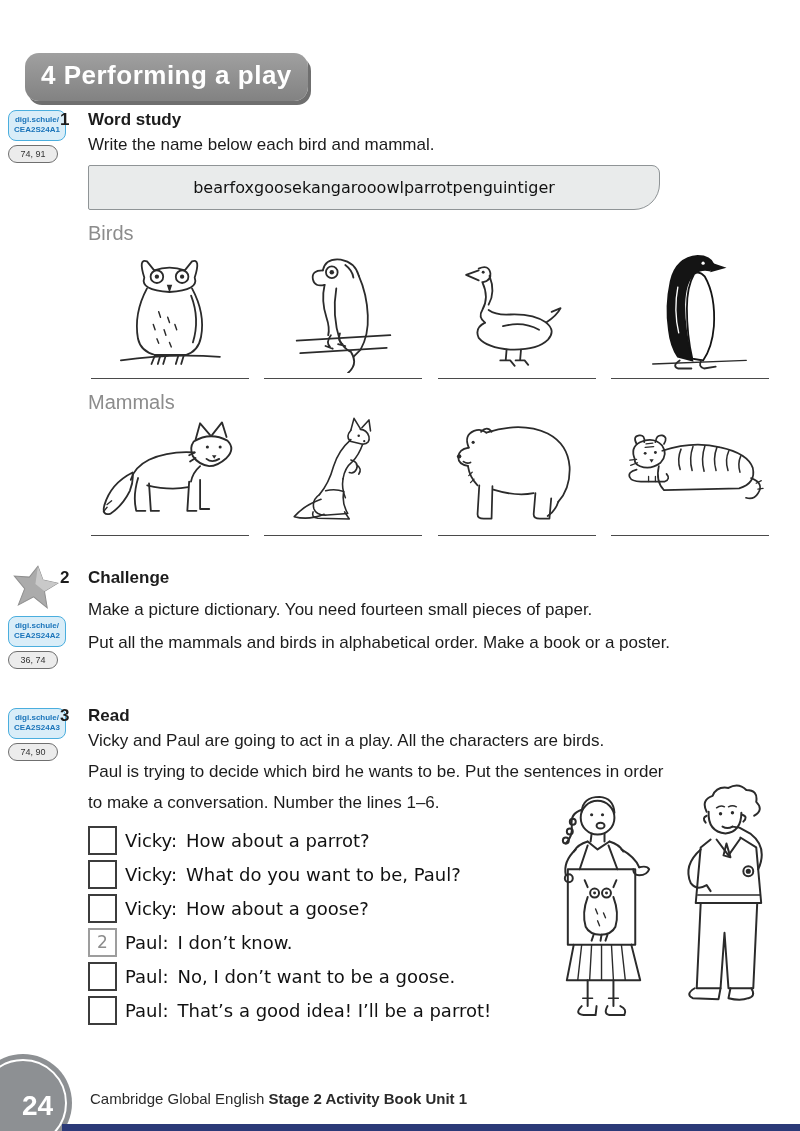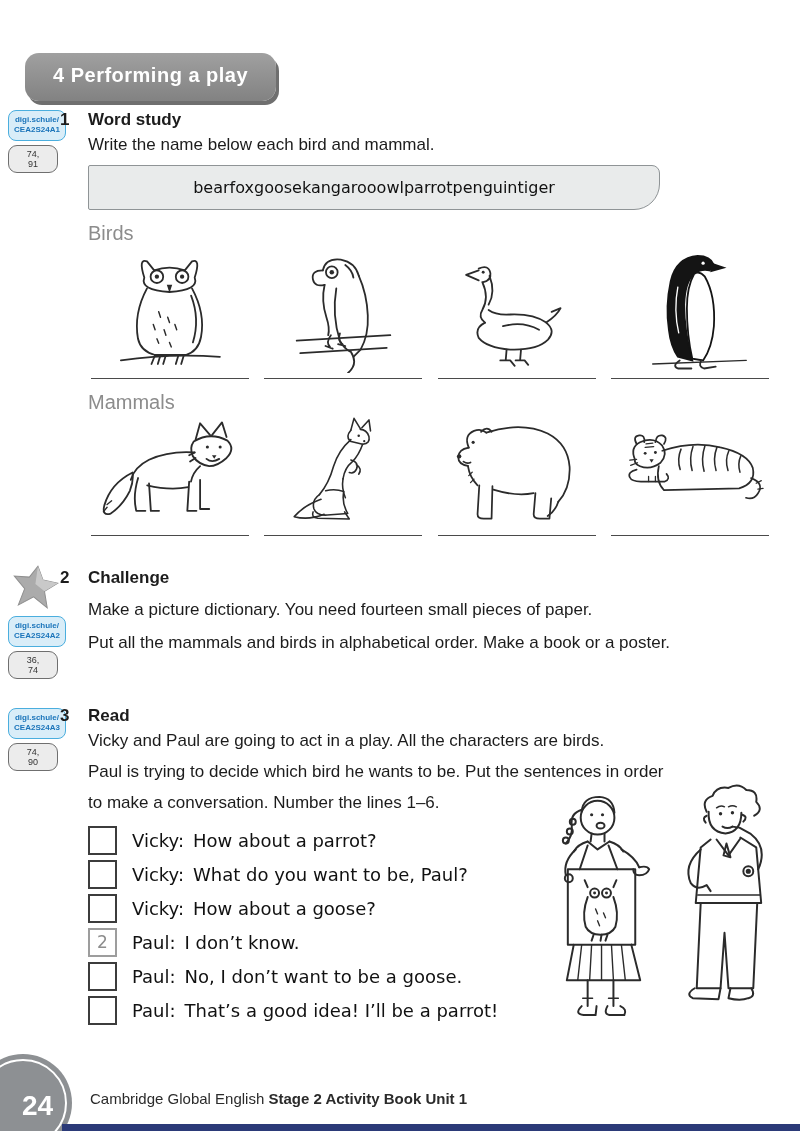--- a/index.html
+++ b/index.html
@@ -1,45 +1,45 @@
 <!DOCTYPE html>
 <html><head>
 <meta charset="utf-8">
 <style>
 *{margin:0;padding:0;box-sizing:border-box}
 html,body{background:#fff}
 .page{position:relative;width:800px;height:1131px;background:#fff;overflow:hidden;
   font-family:"Liberation Sans",sans-serif;color:#1c1c1c}
-.header-pill{position:absolute;left:25px;top:53px;height:48px;line-height:44px;padding:0 28px;
+.header-pill{position:absolute;left:25px;top:53px;height:48px;line-height:44px;padding:0 16px;
   background:linear-gradient(180deg,#a0a0a0,#828282);border-radius:14px;color:#fff;
-  font-size:20px;font-weight:bold;letter-spacing:.5px;box-shadow:3px 4px 0 #6f6f6f}
+  font-size:26px;font-weight:bold;letter-spacing:.5px;box-shadow:3px 4px 0 #6f6f6f}
 .badge-col{position:absolute;width:66px;display:flex;flex-direction:column;gap:4px}
 .digi-badge{width:58px;background:#d9edf8;border:1.5px solid #4aaede;border-radius:8px;
   padding:4px 2px;text-align:center;color:#1a74ba;font-size:8px;font-weight:bold;line-height:1.3;cursor:pointer}
 .digi-badge span{display:block}
 .page-ref{width:50px;background:#ececec;border:1.5px solid #6f6f6f;border-radius:9px;
-  padding:3px 15px;text-align:center;font-size:9px;color:#333}
+  padding:3px 9px;text-align:center;font-size:9px;color:#333}
 .section{position:absolute;left:60px;width:712px}
 .sec-head{display:flex}
 .sec-num{width:28px;font-weight:bold;font-size:17px}
 .sec-title{font-weight:bold;font-size:17px}
 .sec-body{margin-left:28px}
 .instr{font-size:17px;color:#1c1c1c;margin-top:3px;line-height:23px}
 .word-bank{margin-top:9px;width:572px;height:45px;display:flex;align-items:center;justify-content:center;
   background:#e9ebeb;border:1px solid #8f9496;border-radius:2px 8px 26px 2px;
   font-family:"DejaVu Sans",sans-serif;font-size:16px;color:#111}
 .group-label{margin-top:12px;font-size:20px;color:#8c8c8c}
 .animal-row{display:flex;gap:10px;margin-top:2px}
 .animal-cell{width:164px;display:flex;flex-direction:column;align-items:center}
 .animal-cell svg{display:block}
 .line-art{stroke:#2b2b2b;stroke-width:2;fill:none;stroke-linecap:round;stroke-linejoin:round}
 .answer-line{width:158px;border-bottom:1.6px solid #4a4a4a;margin-top:5px;height:1px}
 .chal-line{font-size:17px;margin-top:11px;line-height:22px}
 .dialogue{margin-top:9px}
-.dlg-row{display:flex;align-items:center;height:34px;gap:15px}
+.dlg-row{display:flex;align-items:center;height:34px;gap:8px}
 .dlg-box{width:29px;height:29px;border:2px solid #3c3c3c;flex:none;display:flex;align-items:center;
   justify-content:center;font-size:17px;color:#8d8d8d;font-family:"DejaVu Sans",sans-serif;background:#fff}
 .dlg-box.example{border-color:#9d9d9d}
 .dlg-text{font-family:"DejaVu Sans",sans-serif;font-size:18px;color:#111;white-space:nowrap}
 .dlg-speaker{margin-right:9px}
 .star{position:absolute;left:11px;top:563px}
 .kids{position:absolute;left:536px;top:782px}
 .footer-circle{position:absolute;left:-26px;top:1054px;width:98px;height:98px;border-radius:50%;background:#8d9093}
 .footer-circle::before{content:"";position:absolute;inset:5px;border:2.5px solid #fff;border-radius:50%}
 .footer-num{position:absolute;left:48px;top:36px;color:#fff;font-size:28px;font-weight:bold}

